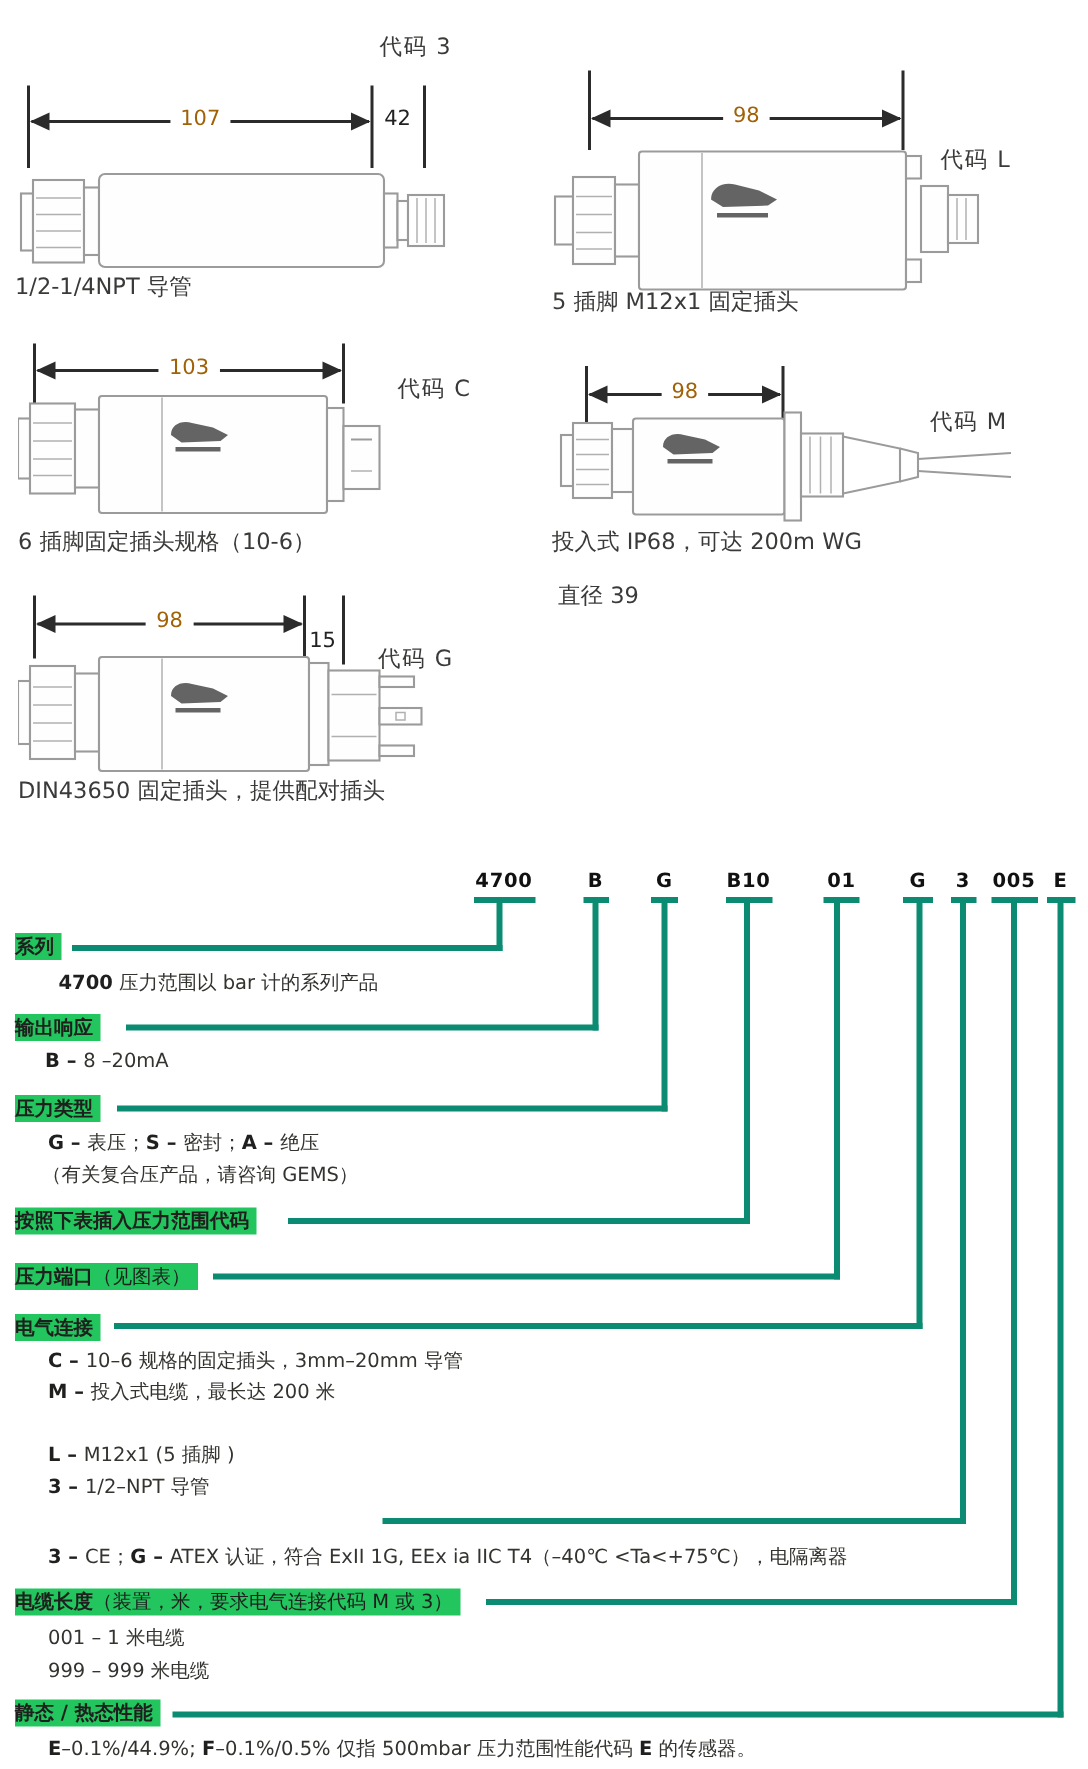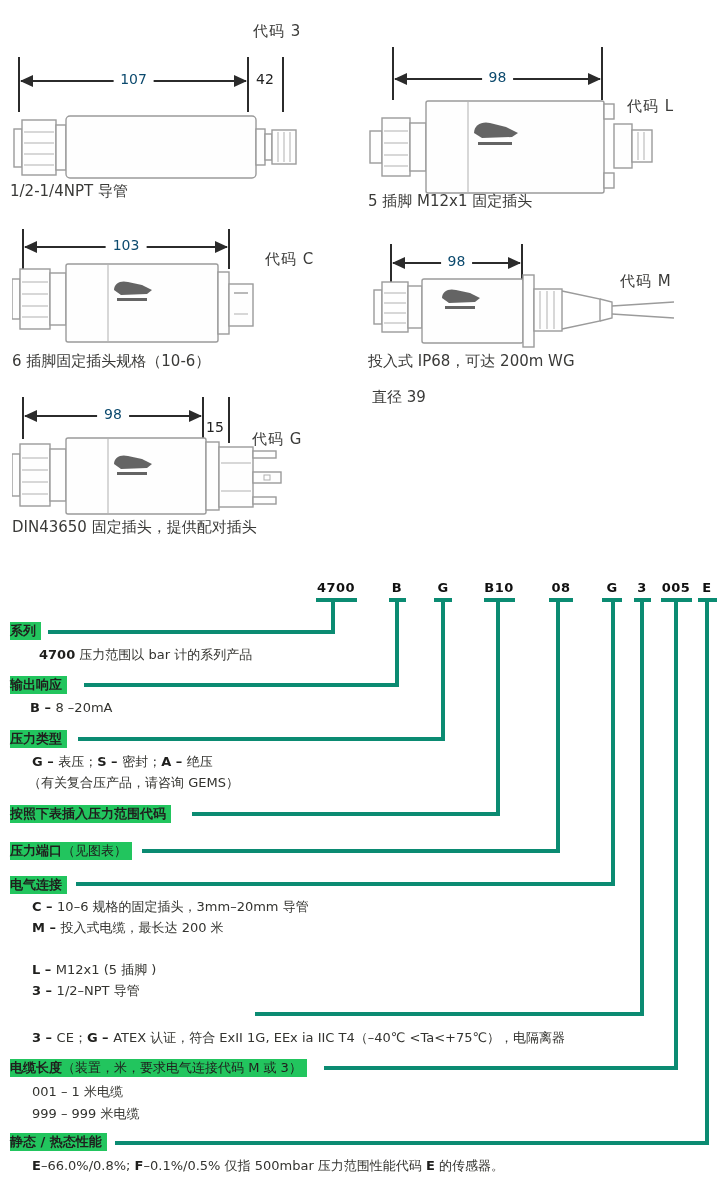--- a/index.html
+++ b/index.html
@@ -9,21 +9,21 @@
   .devsvg{position:absolute;}
   .cap{position:absolute;font-size:15px;color:#3a3a38;white-space:nowrap;}
   .codelbl{position:absolute;font-size:15px;color:#3a3a38;white-space:nowrap;letter-spacing:1px;}
   .ext{position:absolute;width:2px;background:#2b2b2b;}
   .dim{position:absolute;height:2px;background:#2b2b2b;}
   .al{position:absolute;left:-1px;top:-5px;width:0;height:0;
       border-top:6px solid transparent;border-bottom:6px solid transparent;border-right:13px solid #2b2b2b;}
   .ar{position:absolute;right:-1px;top:-5px;width:0;height:0;
       border-top:6px solid transparent;border-bottom:6px solid transparent;border-left:13px solid #2b2b2b;}
   .dimnum{position:absolute;left:50%;top:-9px;transform:translateX(-50%);background:#fff;
-          padding:0 7px;font-size:14px;color:#0c4a6e;white-space:nowrap;}
+          padding:0 7px;font-size:14px;color:#a16207;white-space:nowrap;}
   .dimfree{position:absolute;transform:translateX(-50%);font-size:14px;color:#222;white-space:nowrap;}
   
   .tl{position:absolute;background:var(--teal,#0b8b72);}
   .code{position:absolute;font-size:13px;font-weight:bold;color:#111;
         transform:translateX(-50%);white-space:nowrap;letter-spacing:.5px;}
   .sh{position:absolute;font-size:13px;color:#1f1f1d;white-space:nowrap;background:#22c55e;padding-right:5px;}
   .sh b{font-weight:bold;}
   .sh .sfx{font-weight:normal;}
   .si{position:absolute;font-size:13px;color:#33332f;white-space:nowrap;}
   .si b{font-weight:bold;color:#1f1f1d;}
@@ -191,21 +191,21 @@
     <rect class="bx" x="241" y="52" width="28" height="11"></rect>
     <rect class="thin" x="252" y="55" width="6" height="5" fill="#fff" stroke="#9b9b9b"></rect>
     <rect class="bx" x="241" y="77" width="23" height="7"></rect>
   </svg>
   <span class="cap" style="left:12px;top:518px">DIN43650 固定插头，提供配对插头</span>
 
   <span class="code" style="left:336px;top:580px">4700</span>
   <span class="code" style="left:397px;top:580px">B</span>
   <span class="code" style="left:443px;top:580px">G</span>
   <span class="code" style="left:499px;top:580px">B10</span>
-  <span class="code" style="left:561px;top:580px">08</span>
+  <span class="code" style="left:561px;top:580px">01</span>
   <span class="code" style="left:612px;top:580px">G</span>
   <span class="code" style="left:642px;top:580px">3</span>
   <span class="code" style="left:676px;top:580px">005</span>
   <span class="code" style="left:707px;top:580px">E</span>
 
   <div class="tl" style="left:316px;top:598px;width:41px;height:4px"></div>
   <div class="tl" style="left:389px;top:598px;width:17px;height:4px"></div>
   <div class="tl" style="left:434px;top:598px;width:18px;height:4px"></div>
   <div class="tl" style="left:484px;top:598px;width:31px;height:4px"></div>
   <div class="tl" style="left:549px;top:598px;width:24px;height:4px"></div>
@@ -254,15 +254,15 @@
   <div class="si" style="left:32px;top:961px"><b>L – </b><span>M12x1 (5 插脚 )</span></div>
   <div class="si" style="left:32px;top:982px"><b>3 – </b><span>1/2–NPT 导管</span></div>
 
   <div class="si" style="left:32px;top:1029px"><b>3 – </b><span>CE；</span><b>G – </b><span>ATEX 认证，符合 ExII 1G, EEx ia IIC T4（–40℃ &lt;Ta&lt;+75℃），电隔离器</span></div>
 
   <div class="sh" style="left:10px;top:1059px"><b>电缆长度</b><span class="sfx">（装置，米，要求电气连接代码 M 或 3）</span></div>
   <div class="si" style="left:32px;top:1083px"><span>001 – 1 米电缆</span></div>
   <div class="si" style="left:32px;top:1105px"><span>999 – 999 米电缆</span></div>
 
   <div class="sh" style="left:10px;top:1133px"><b>静态 / 热态性能</b><span class="sfx"></span></div>
-  <div class="si" style="left:32px;top:1157px"><b>E</b><span>–66.0%/0.8%; </span><b>F</b><span>–0.1%/0.5%  仅指 500mbar 压力范围性能代码 </span><b>E</b><span> 的传感器。</span></div>
+  <div class="si" style="left:32px;top:1157px"><b>E</b><span>–0.1%/44.9%; </span><b>F</b><span>–0.1%/0.5%  仅指 500mbar 压力范围性能代码 </span><b>E</b><span> 的传感器。</span></div>
 
 </div>
 
 </body></html>

